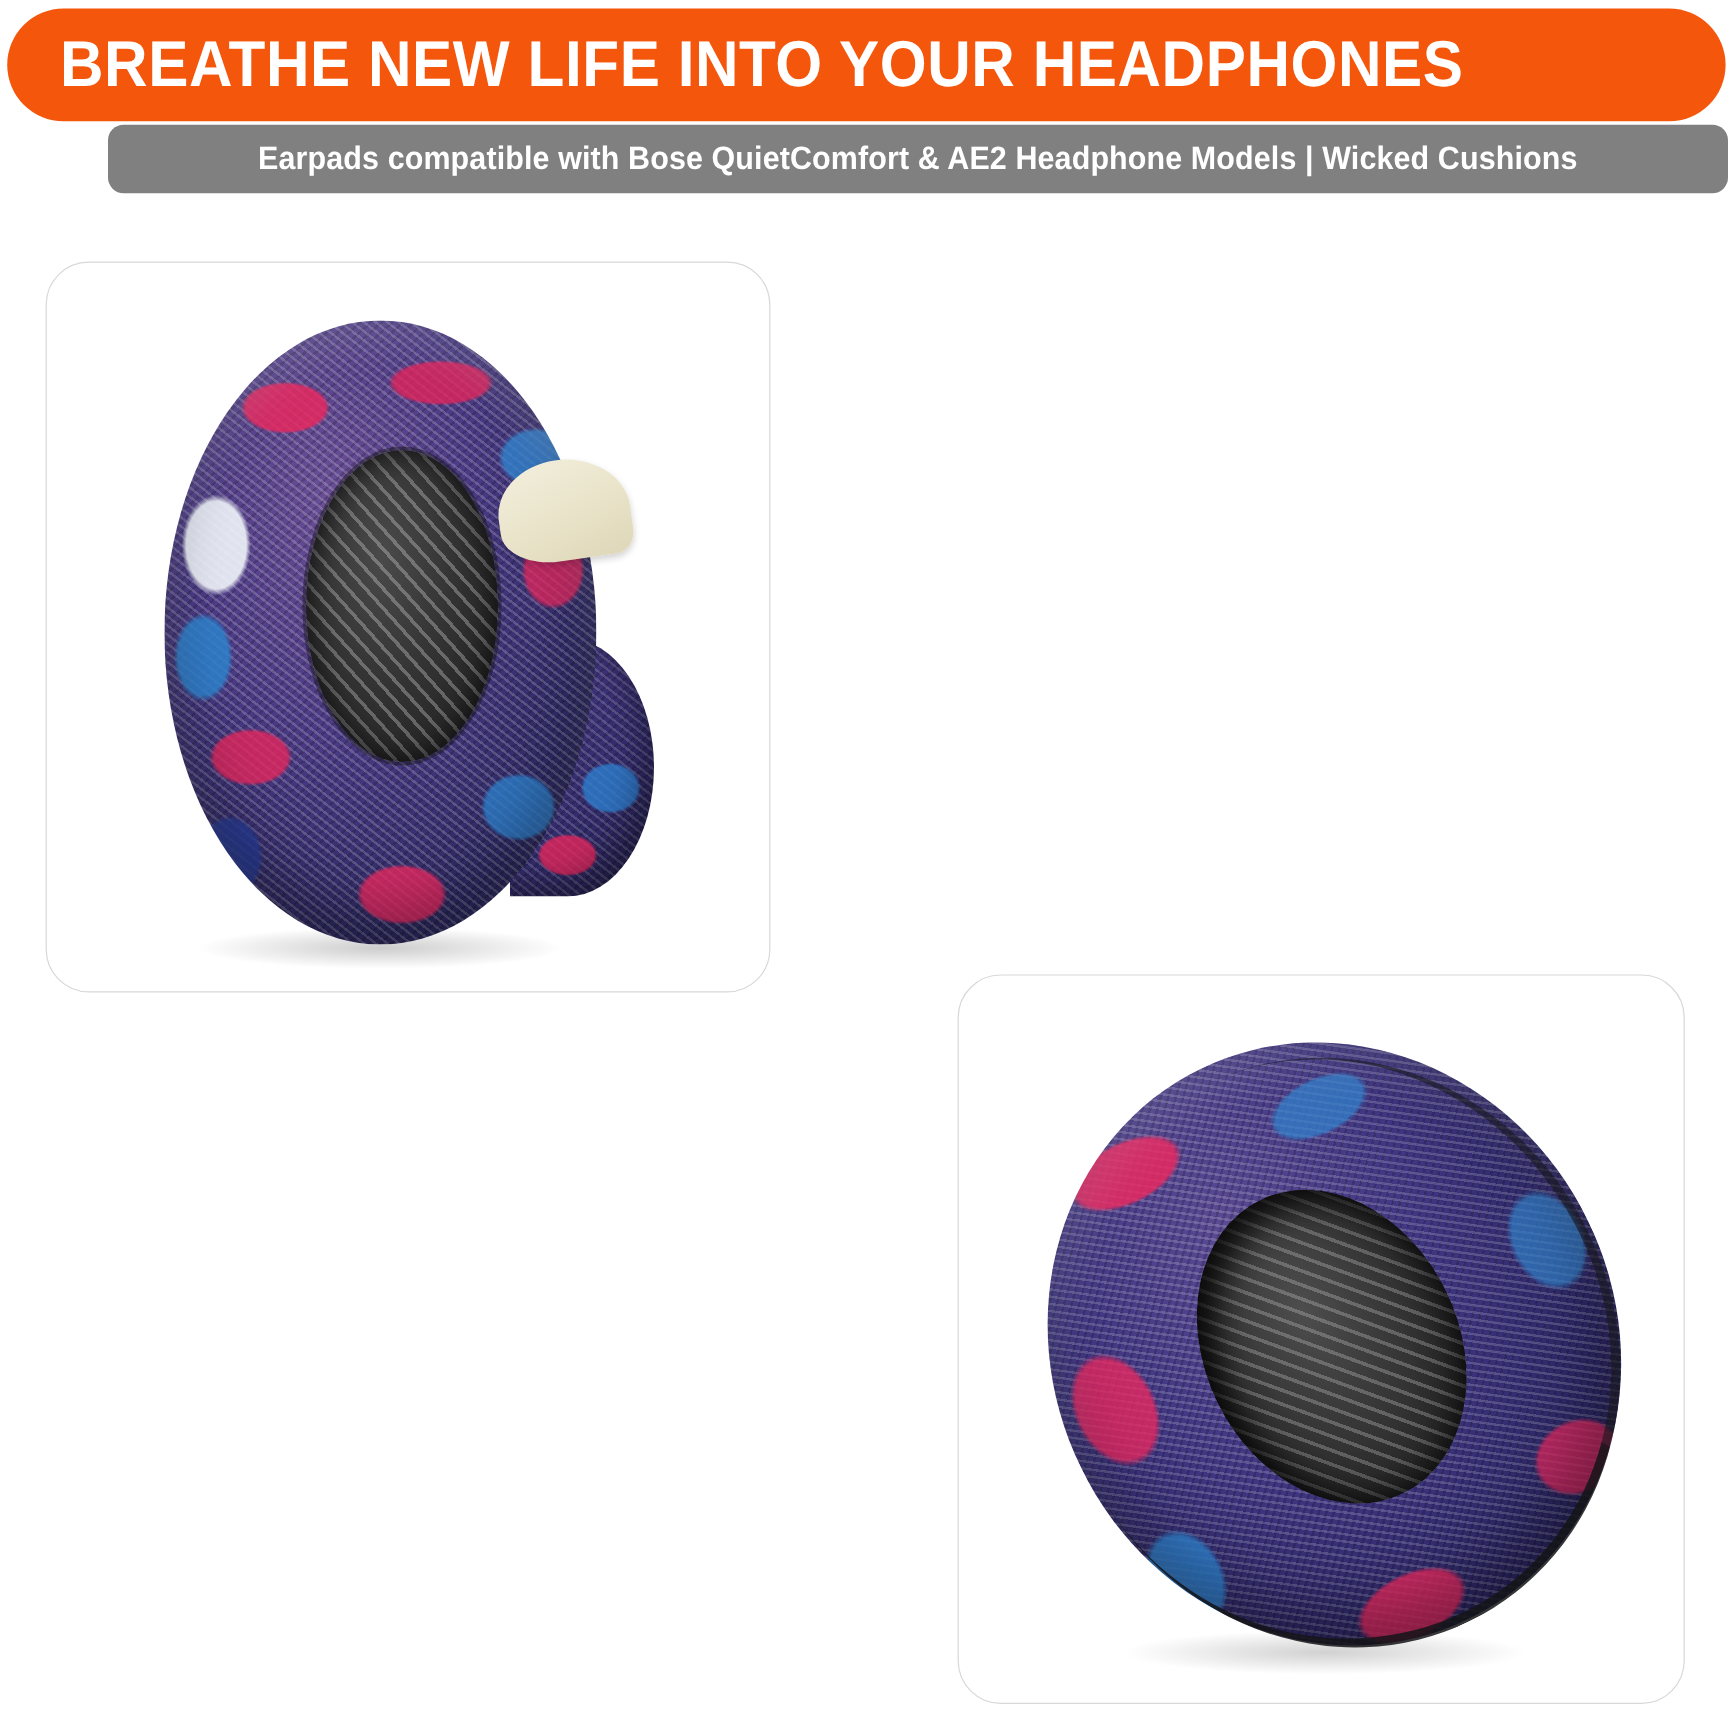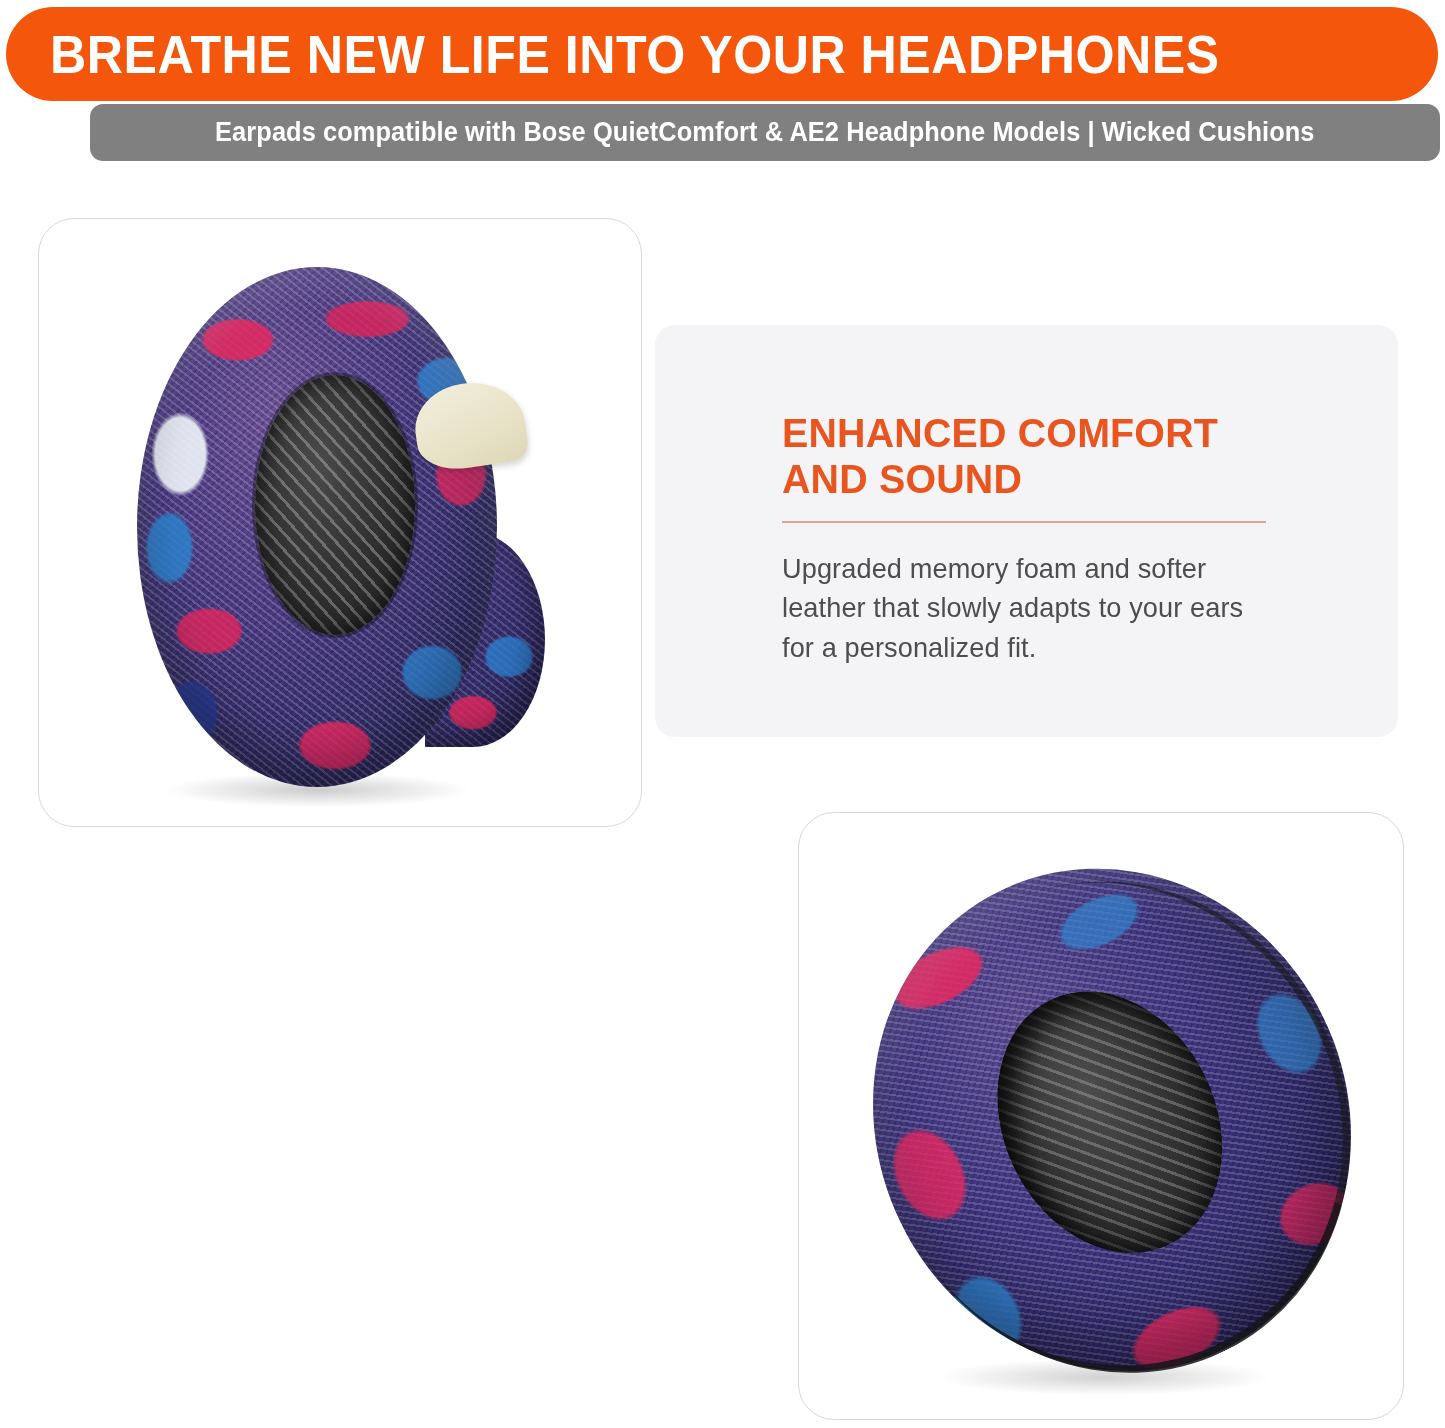--- a/index.html
+++ b/index.html
@@ -257,27 +257,20 @@
       <div class="pad-front">
         <div class="shadow"></div>
         <div class="ring-notch"></div>
         <div class="ring-outer"></div>
         <div class="inner-oval"></div>
         <div class="tab"></div>
       </div>
     </div>
   </div>
 
-  <div class="text-panel" id="panel-comfort">
-    <div class="panel-inner">
-      <div class="panel-heading">ENHANCED COMFORT AND SOUND</div>
-      <div class="panel-rule"></div>
-      <div class="panel-body">Upgraded memory foam and softer leather that slowly adapts to your ears for a personalized fit.</div>
-    </div>
-  </div>
 
 
   <div class="img-card" id="card-bottom-right">
     <div class="stage">
       <div class="pad-angle-shadow"></div>
       <div class="pad-angle">
         <div class="torus"></div>
         <div class="rim"></div>
         <div class="hole"></div>
       </div>

